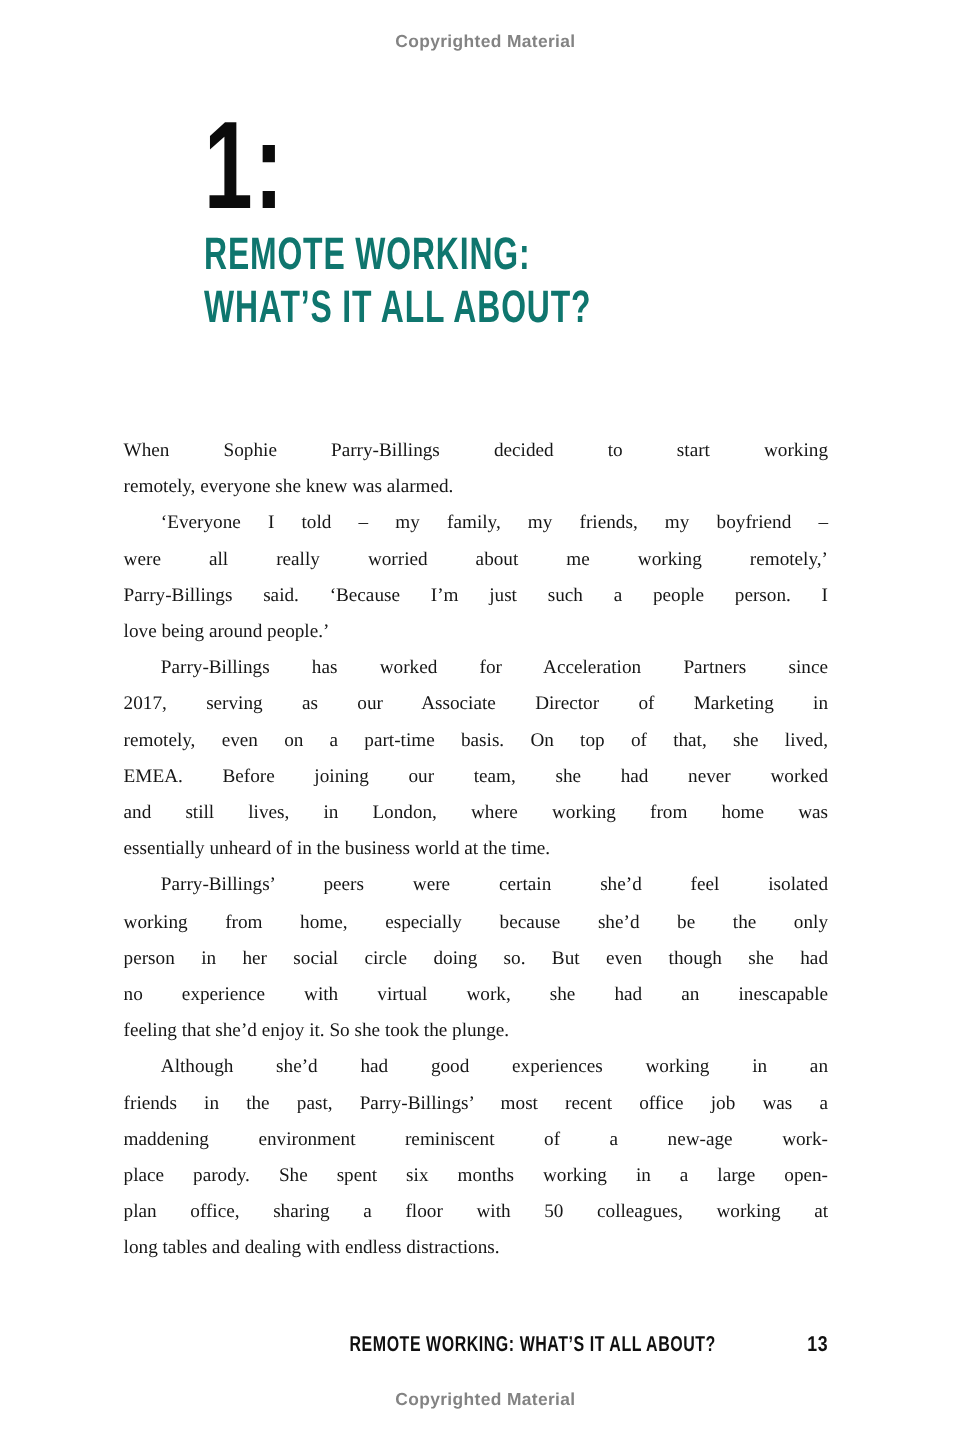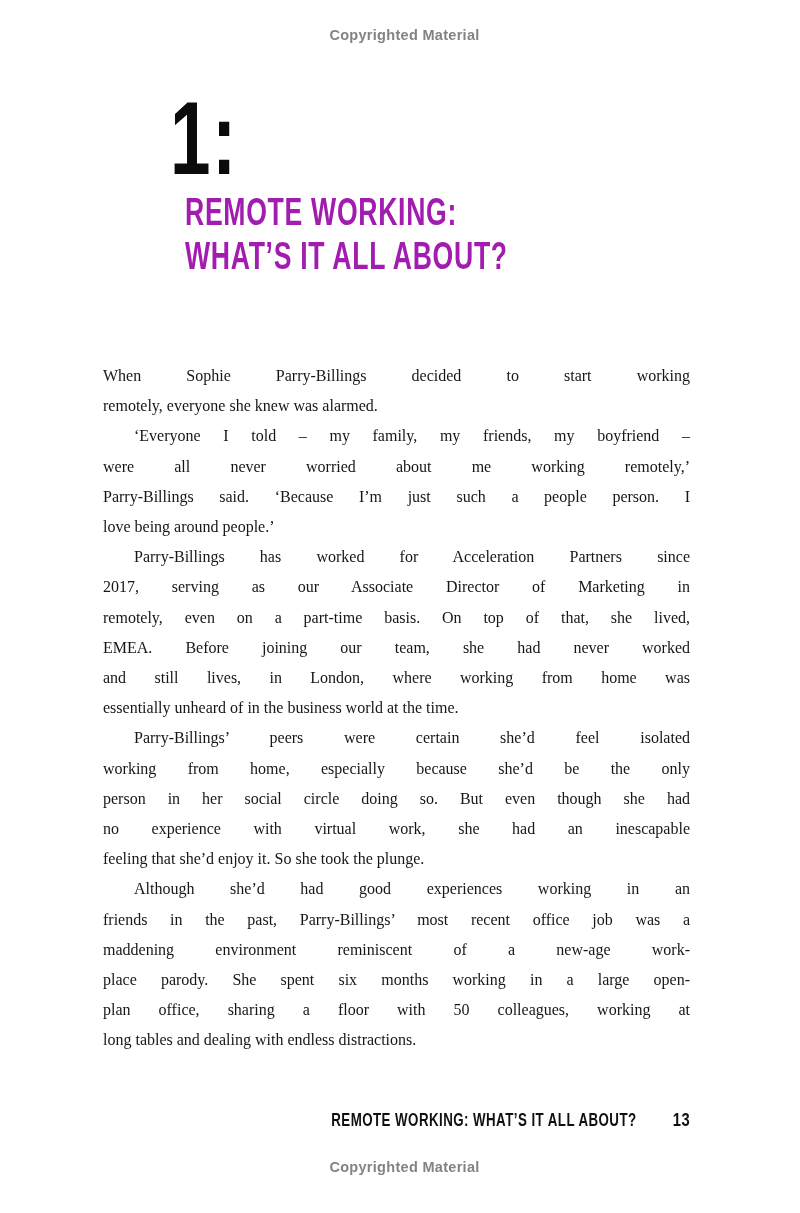--- a/index.html
+++ b/index.html
@@ -38,27 +38,27 @@
     font-size: 104px;
     line-height: 96px;
     color: #0b0b0b;
     white-space: nowrap;
     transform: scaleX(0.70);
     transform-origin: 0 0;
     letter-spacing: 2px;
   }
   .chapter-title {
     position: absolute;
-    left: 185px;
+    left: 170px;
     top: 190px;
     font-family: "Liberation Sans", sans-serif;
     font-weight: 700;
     font-size: 38px;
     line-height: 44px;
-    color: #a21caf;
+    color: #0f766e;
   }
   .chapter-title .title-line {
     white-space: nowrap;
     transform: scaleX(0.70);
     transform-origin: 0 50%;
     letter-spacing: 1px;
   }
 
   
   .body-text {
@@ -80,21 +80,21 @@
 
   
   .footer {
     position: absolute;
     top: 1110px;
     left: 103px;
     width: 587px;
     display: flex;
     justify-content: flex-end;
     align-items: baseline;
-    gap: 32px;
+    gap: 72px;
     font-family: "Liberation Sans", sans-serif;
     font-weight: 700;
     font-size: 18px;
     color: #101010;
   }
   .running-head {
     white-space: nowrap;
     transform: scaleX(0.74);
     transform-origin: 100% 50%;
     letter-spacing: 0.6px;
@@ -120,21 +120,21 @@
     <div class="title-line">WHAT’S IT ALL ABOUT?</div>
   </div>
 
   <div class="body-text">
       <div class="paragraph">
         <div class="line">When Sophie Parry-Billings decided to start working</div>
         <div class="line last">remotely, everyone she knew was alarmed.</div>
       </div>
       <div class="paragraph">
         <div class="line indent">‘Everyone I told – my family, my friends, my boyfriend –</div>
-        <div class="line">were all never worried about me working remotely,’</div>
+        <div class="line">were all really worried about me working remotely,’</div>
         <div class="line">Parry-Billings said. ‘Because I’m just such a people person. I</div>
         <div class="line last">love being around people.’</div>
       </div>
       <div class="paragraph">
         <div class="line indent">Parry-Billings has worked for Acceleration Partners since</div>
         <div class="line">2017, serving as our Associate Director of Marketing in</div>
         <div class="line">remotely, even on a part-time basis. On top of that, she lived,</div>
         <div class="line">EMEA. Before joining our team, she had never worked</div>
         <div class="line">and still lives, in London, where working from home was</div>
         <div class="line last">essentially unheard of in the business world at the time.</div>

